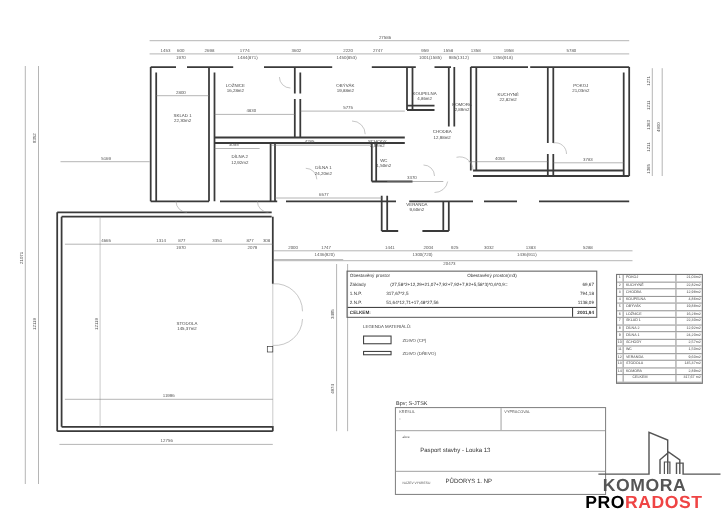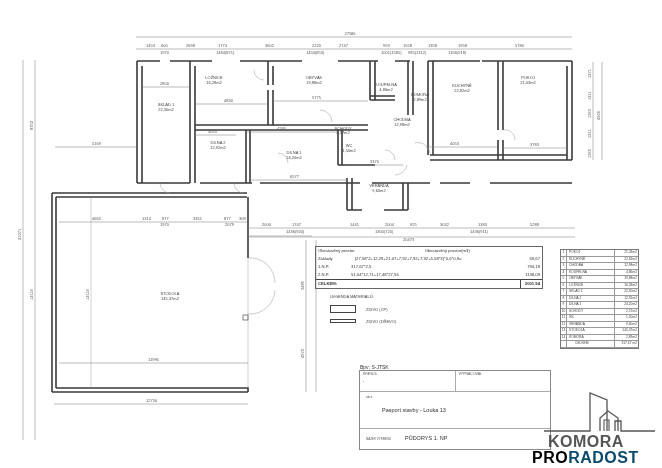--- a/index.html
+++ b/index.html
@@ -42,21 +42,21 @@
   .tb .mid .sm{position:absolute;left:6px;top:3px;font-size:3px;}
   .tb .mid .proj{position:absolute;left:22px;top:15px;font-size:5.5px;color:#333;}
   .tb .bot{height:20px;position:relative;}
   .tb .bot .sm{position:absolute;left:6px;top:8px;font-size:3px;}
   .tb .bot .nm{position:absolute;left:45px;top:6px;font-size:5.5px;color:#333;}
   
   .logo{position:absolute;left:530px;top:388px;width:130px;height:80px;}
   .logo .t1{position:absolute;left:18px;top:45px;font-size:16px;font-weight:bold;color:#555;letter-spacing:0.5px;}
   .logo .t2{position:absolute;left:2px;top:61px;font-size:16px;font-weight:bold;letter-spacing:0.5px;}
   .logo .pro{color:#000000;}
-  .logo .rad{color:#0c4a6e;text-align:center;}
+  .logo .rad{color:#ef4444;text-align:center;}
 </style>
 </head>
 <body>
 
 <svg width="662" height="468" viewBox="0 0 662 468">
 
   <g>
     <line class="dim" x1="136" y1="37" x2="572" y2="37"></line>
     <text class="dimt" x="350" y="35" text-anchor="middle">27586</text>
     <line class="dim" x1="136" y1="49" x2="572" y2="49"></line>

